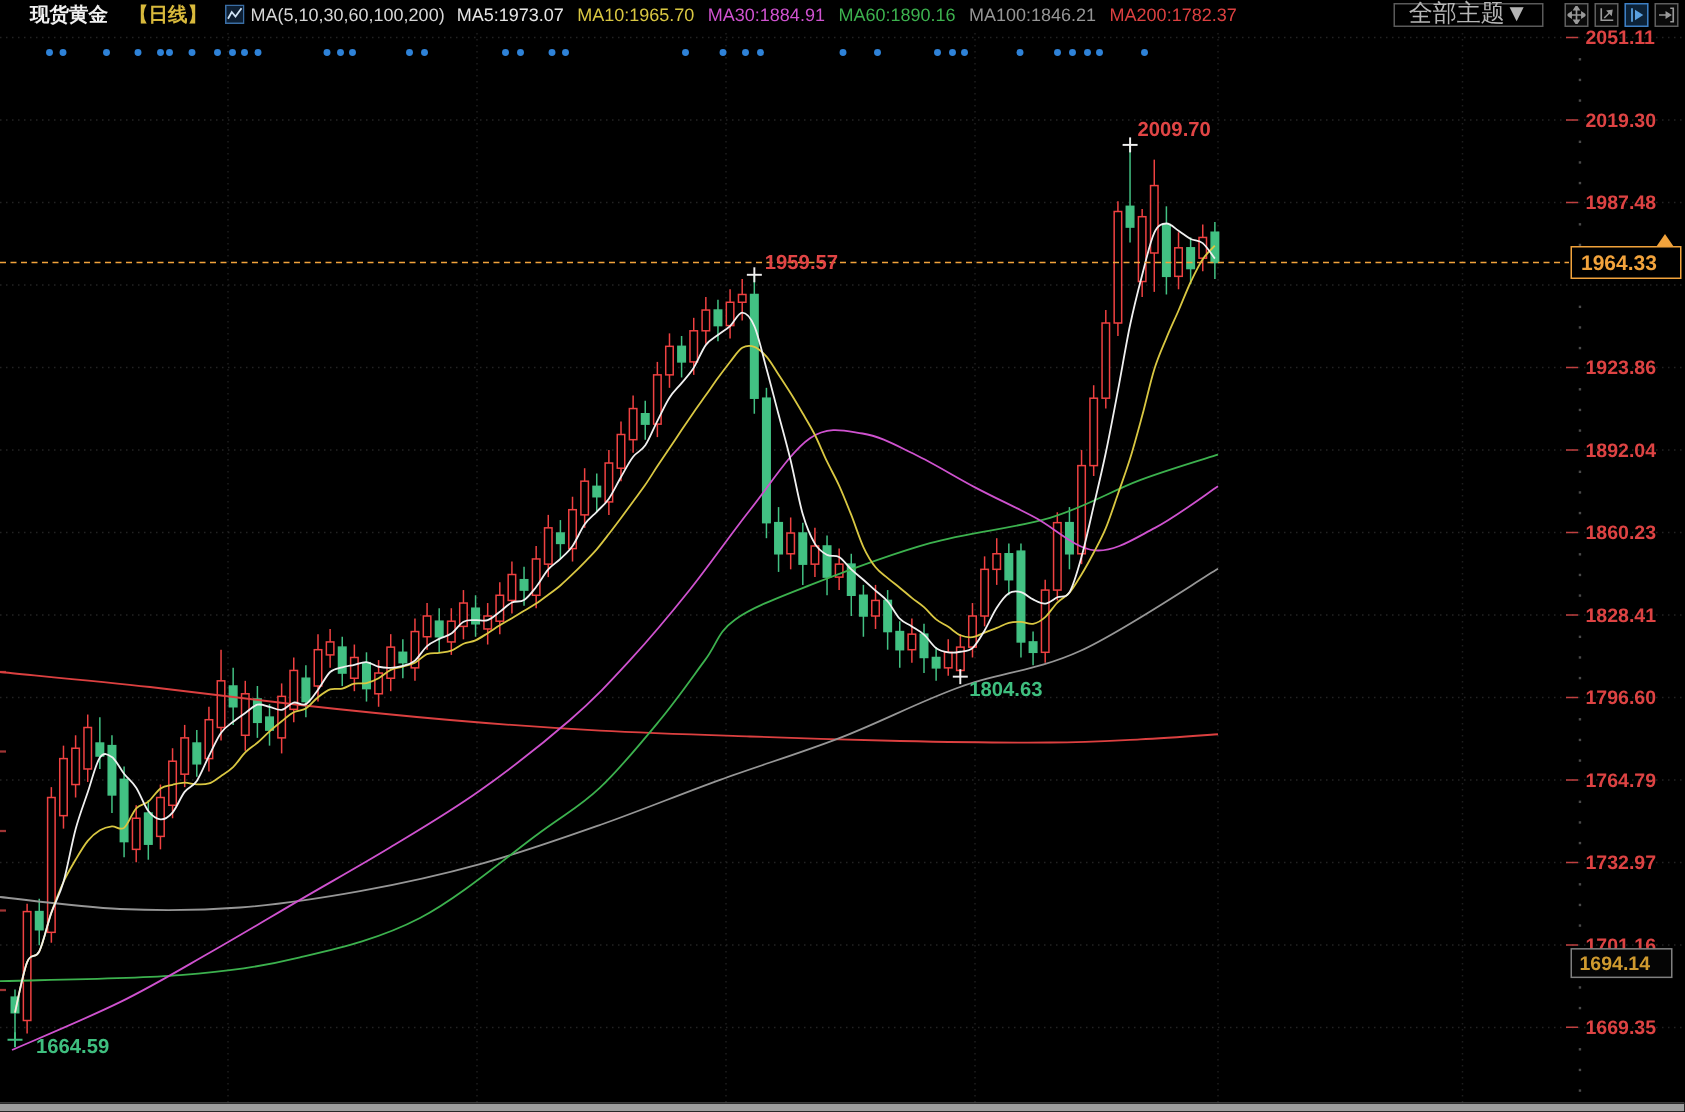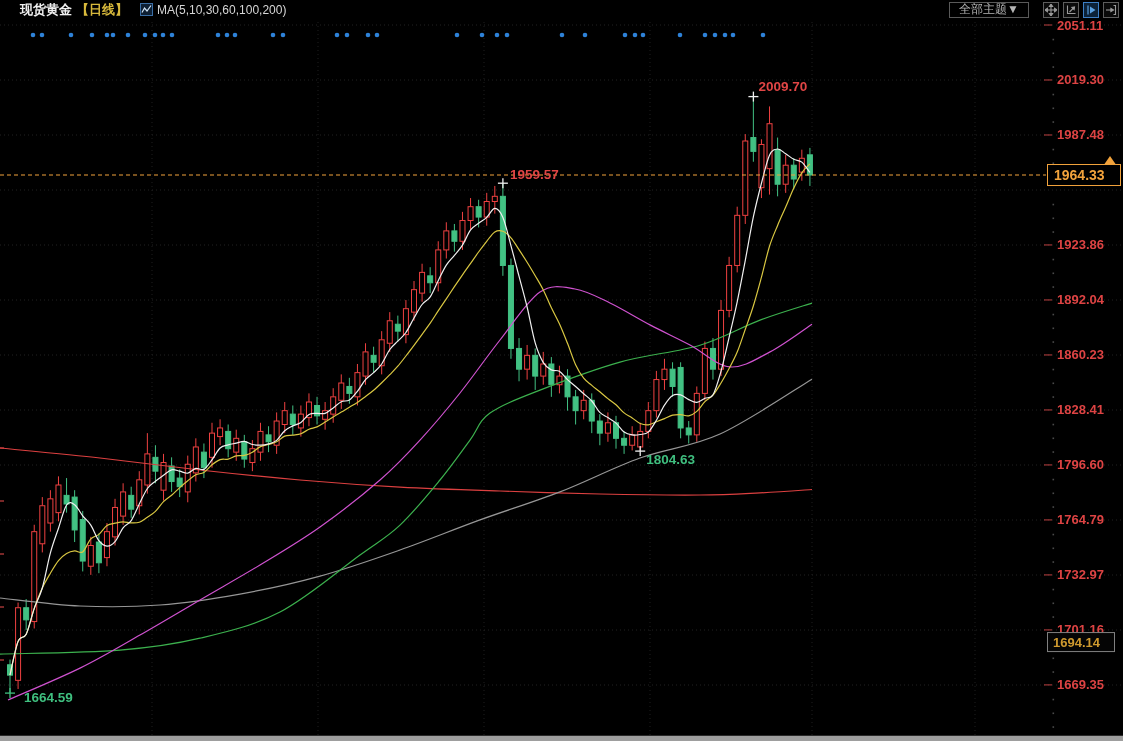--- a/index.html
+++ b/index.html
@@ -1,26 +1,26 @@
 <!DOCTYPE html>
 <html><head>
 <meta charset="utf-8">
 <style>
   html,body{margin:0;padding:0;background:#000;width:1123px;height:741px;overflow:hidden;
     font-family:"Liberation Sans","DejaVu Sans",sans-serif;}
   #stage{position:relative;width:1123px;height:741px;background:#000;}
   #topbar{position:absolute;top:0;left:0;right:0;height:19px;display:flex;align-items:center;
     padding-left:20px;z-index:5;font-size:12px;white-space:nowrap;}
   .title{color:#f0f0f0;font-weight:bold;font-size:13px;}
-  .period{color:#d8b93c;font-weight:bold;font-size:13px;margin-left:4px;}
+  .period{color:#d8b93c;font-weight:bold;font-size:13px;margin-left:14px;}
   .ind-icon{display:inline-flex;margin:0 4px 0 12px;}
   .ma-group{color:#d6d6d6;margin-right:8px;text-align:center;}
   #ma-values span{margin-right:9px;font-size:12px;}
   .spacer{flex:1;}
-  #theme-btn{background:transparent;border:1px solid #5a5a5a;color:#b5b5b5;font-size:12px;
+  #theme-btn{background:transparent;border:1px solid #5a5a5a;color:#b5b5b5;font-size:16px;
     height:16px;line-height:13px;padding:0 9px;margin-right:14px;cursor:pointer;
     font-family:"Liberation Sans","DejaVu Sans",sans-serif;}
   .tool-icon{display:inline-flex;align-items:center;justify-content:center;width:16px;height:16px;
     border:1px solid #5e5e5e;background:#0a0a0a;margin-right:4px;box-sizing:border-box;}
   .tool-icon.active{border-color:#3d7fc4;background:#0c2238;}
   #chart{position:absolute;top:0;left:0;}
   #hscroll{position:absolute;left:0;right:0;bottom:0;height:5px;background:#9e9e9e;
     border-top:1px solid #2a2a2a;z-index:4;cursor:pointer;}
 </style>
 </head>
@@ -680,20 +680,21 @@
   <div id="topbar">
     <span class="title">现货黄金</span>
     <span class="period">【日线】</span>
     <span class="ind-icon">
       <svg width="13" height="13" viewBox="0 0 13 13">
         <rect x="0.5" y="0.5" width="12" height="12" fill="#0d1f33" stroke="#3a6ea5"></rect>
         <polyline points="2,9.5 4.5,5 7,8 11,2.5" fill="none" stroke="#cfe3f5" stroke-width="1.2"></polyline>
       </svg>
     </span>
     <span class="ma-group">MA(5,10,30,60,100,200)</span>
+    <span id="ma-values"><span style="color: rgb(230, 230, 230);">MA5:1973.07</span><span style="color: rgb(217, 199, 66);">MA10:1965.70</span><span style="color: rgb(207, 82, 207);">MA30:1884.91</span><span style="color: rgb(60, 177, 78);">MA60:1890.16</span><span style="color: rgb(150, 150, 150);">MA100:1846.21</span><span style="color: rgb(220, 64, 64);">MA200:1782.37</span></span>
     <span class="spacer"></span>
     <button id="theme-btn">全部主题▼</button>
     <span class="tool-icon">
       <svg width="12" height="12" viewBox="0 0 12 12" stroke="#9a9a9a" stroke-width="1.1" fill="#9a9a9a">
         <line x1="6" y1="1" x2="6" y2="11"></line>
           <line x1="1" y1="6" x2="11" y2="6"></line>
         <path d="M6 0l1.6 2.4h-3.2z"></path>
           <path d="M6 12l1.6-2.4h-3.2z"></path>
         <path d="M0 6l2.4-1.6v3.2z"></path>
           <path d="M12 6l-2.4-1.6v3.2z"></path>

